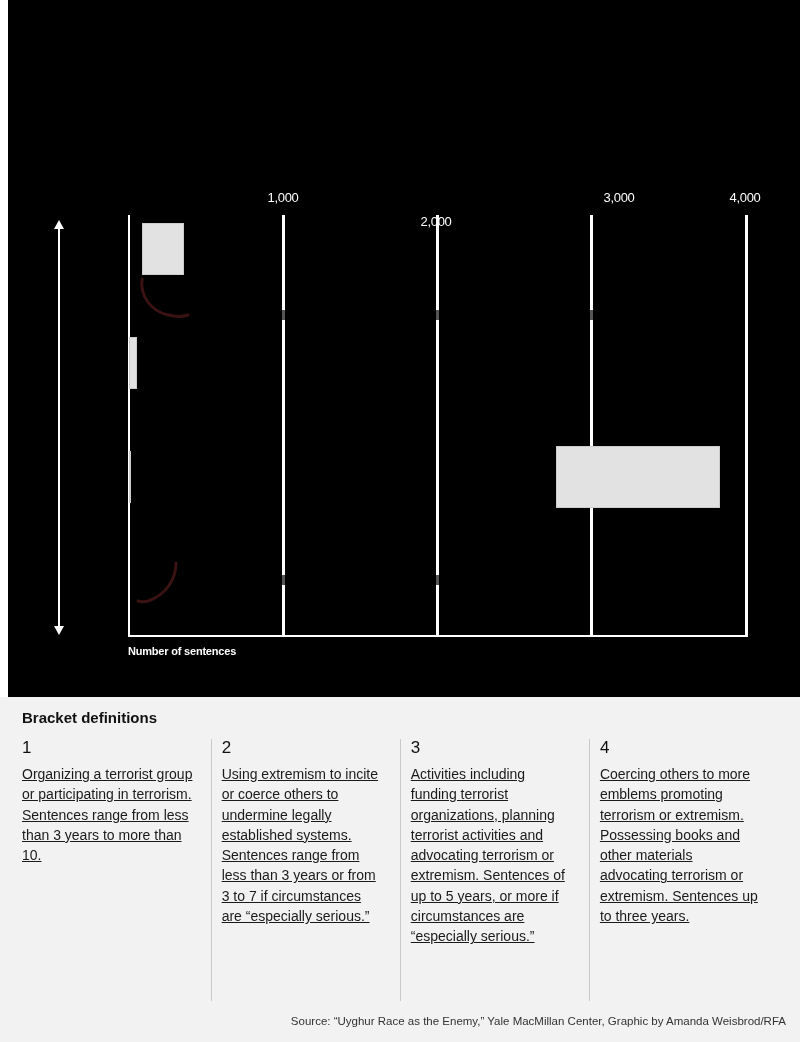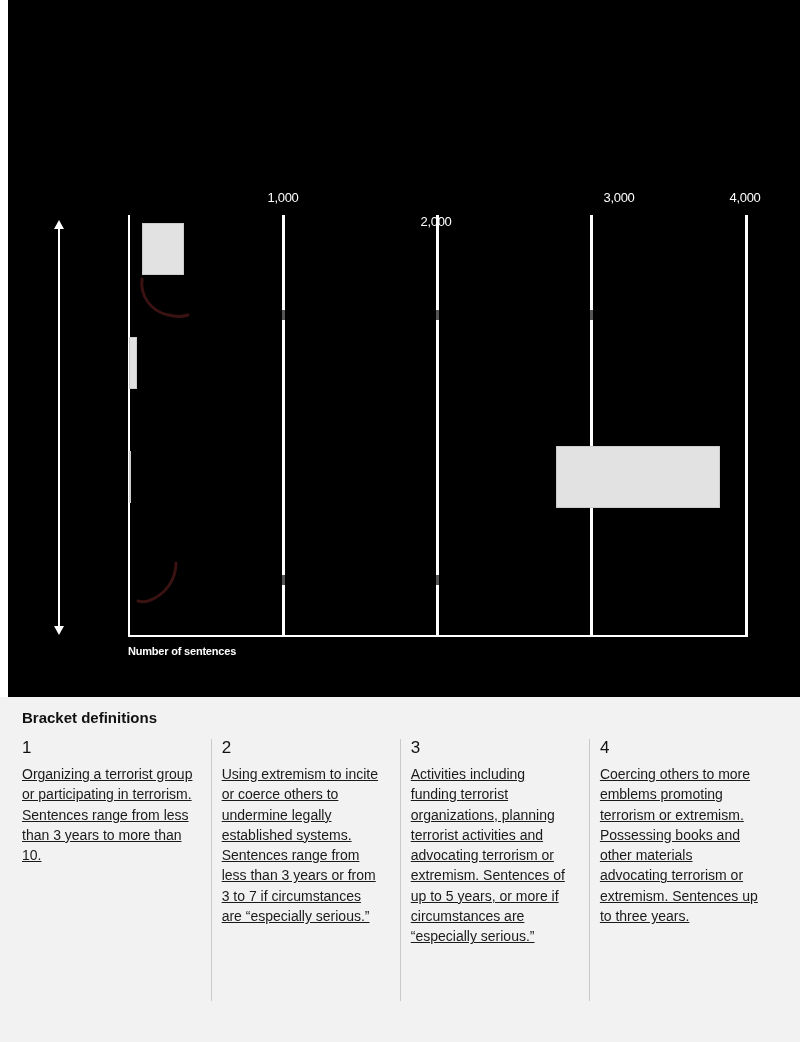--- a/index.html
+++ b/index.html
@@ -226,15 +226,16 @@
       <div class="def-col">
         <div class="def-num">3</div>
         <div class="def-text">Activities including funding terrorist organizations, planning terrorist activities and advocating terrorism or extremism. Sentences of up to 5 years, or more if circumstances are “especially serious.”</div>
       </div>
       <div class="def-col">
         <div class="def-num">4</div>
         <div class="def-text">Coercing others to more emblems promoting terrorism or extremism. Possessing books and other materials advocating terrorism or extremism. Sentences up to three years.</div>
       </div>
     </div>
 
+    <div class="source">Source: “Uyghur Race as the Enemy,” Yale MacMillan Center, Graphic by Amanda Weisbrod/RFA</div>
   </div>
 
 </div>
 
 </body></html>

